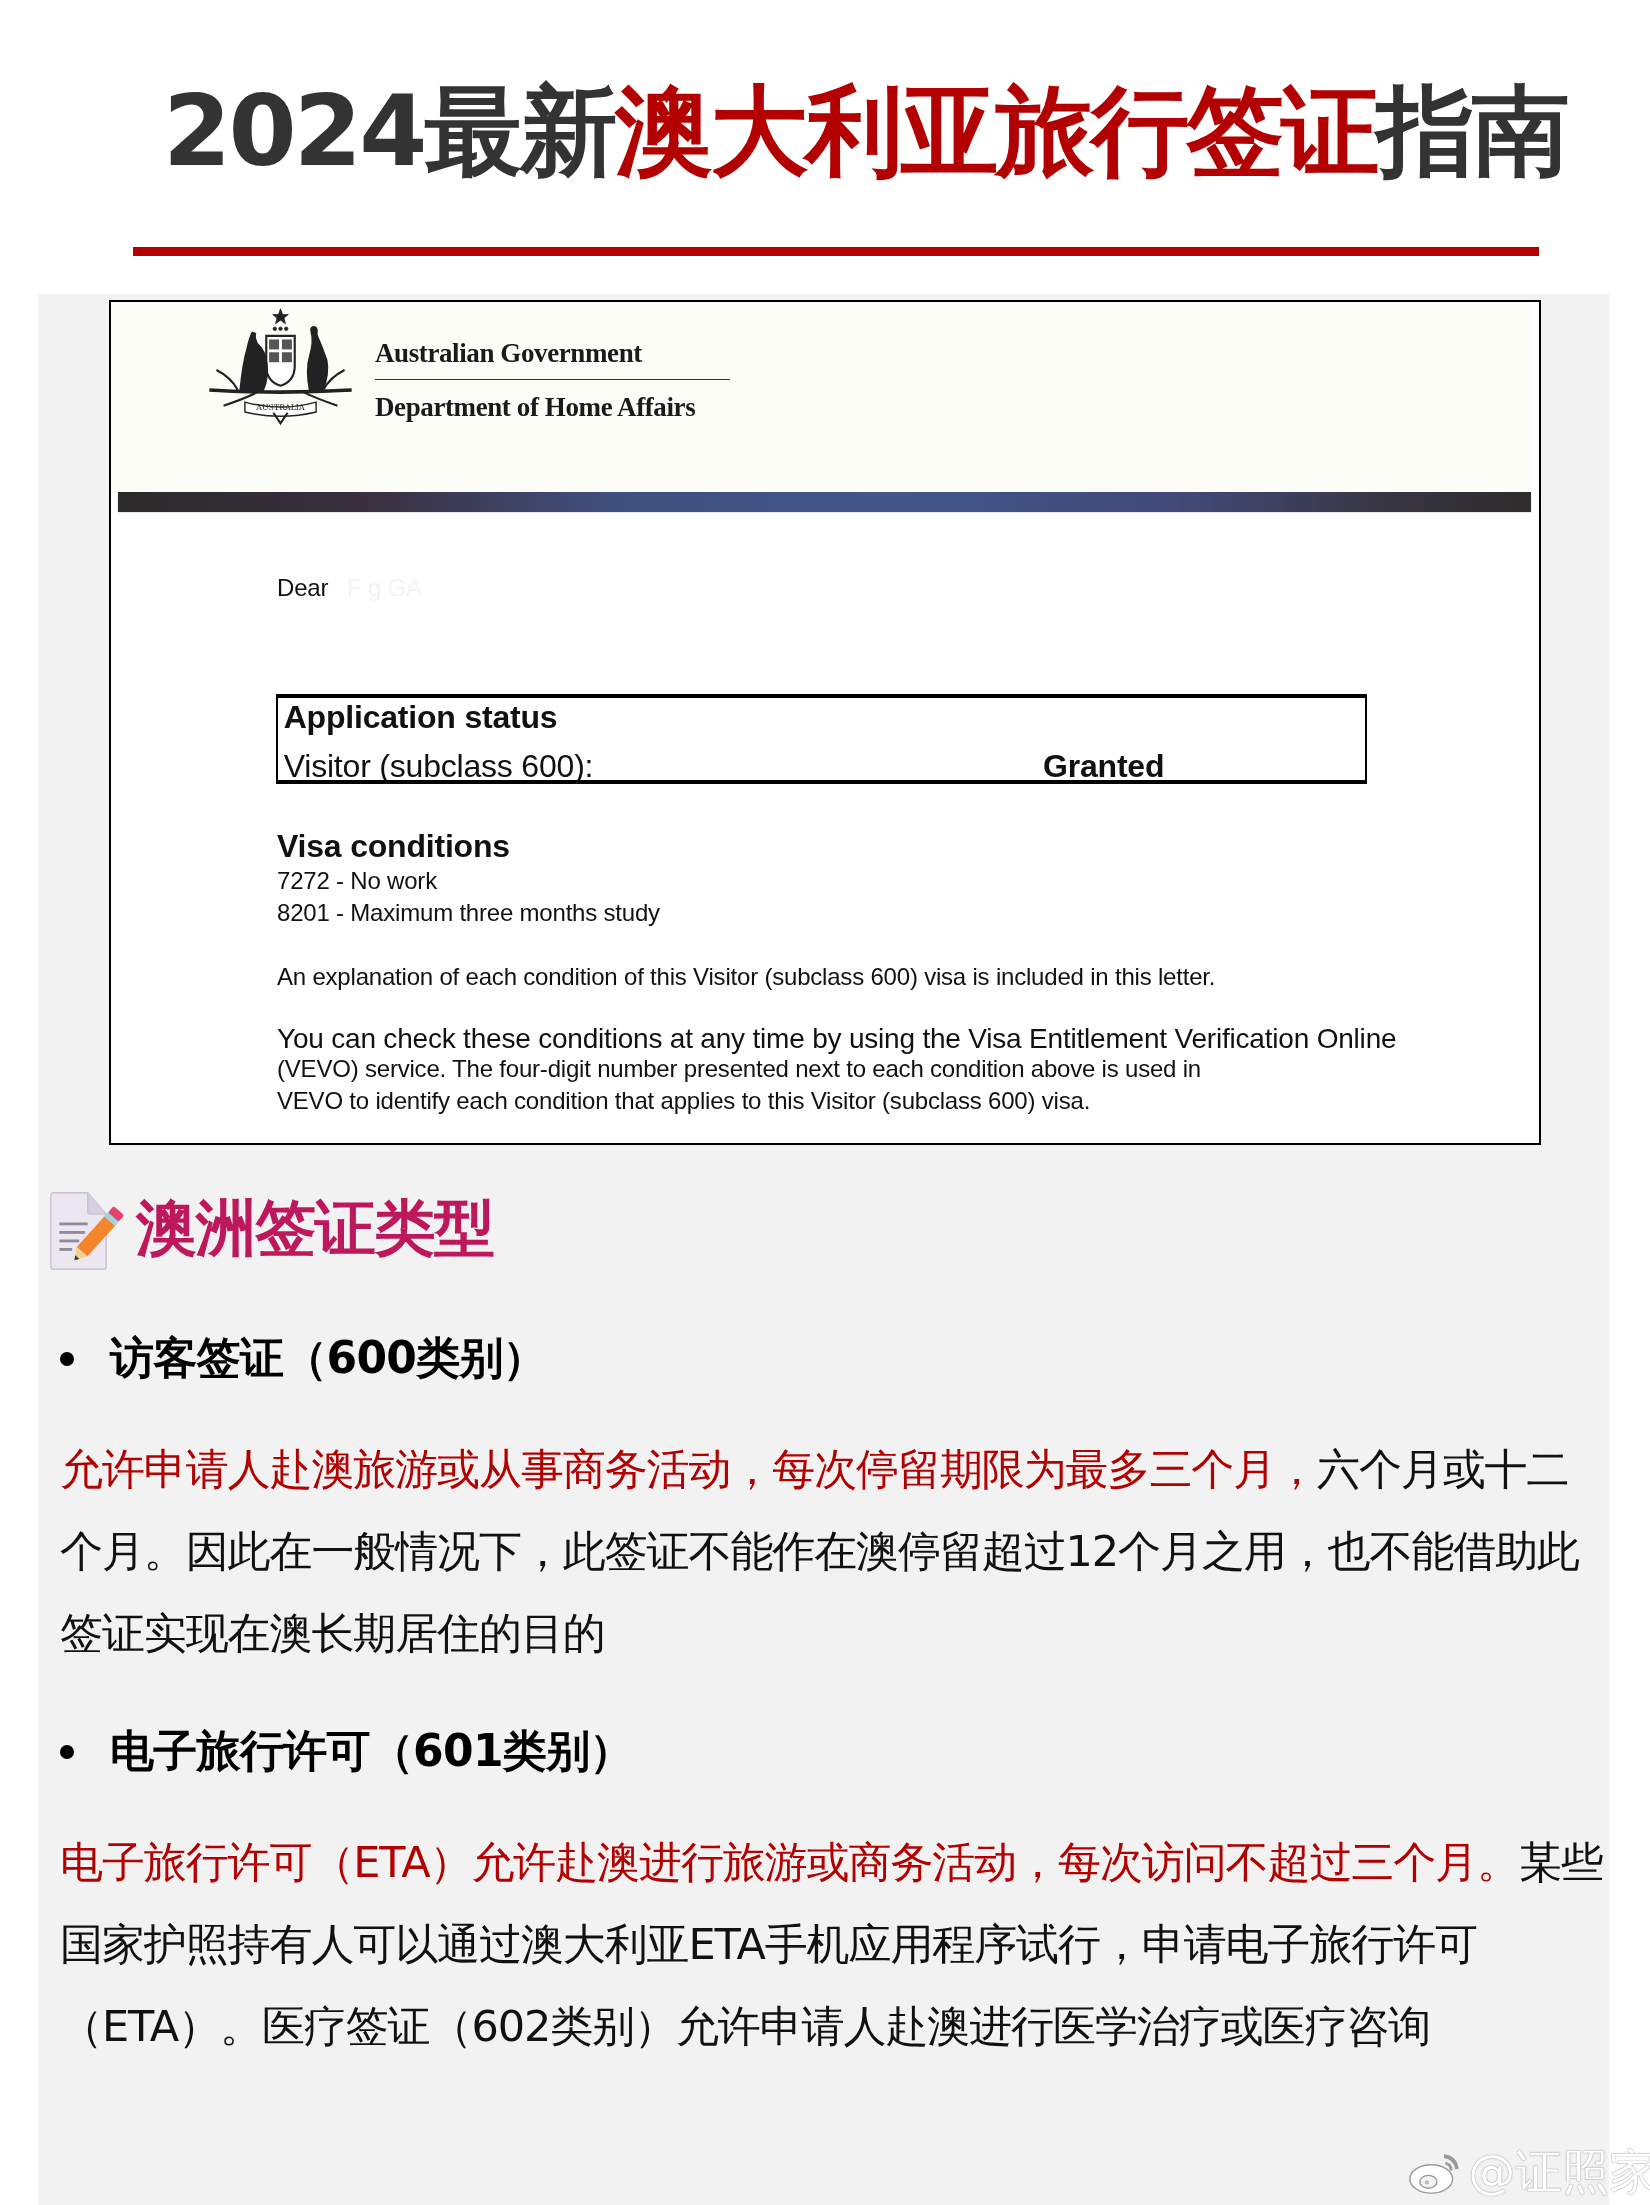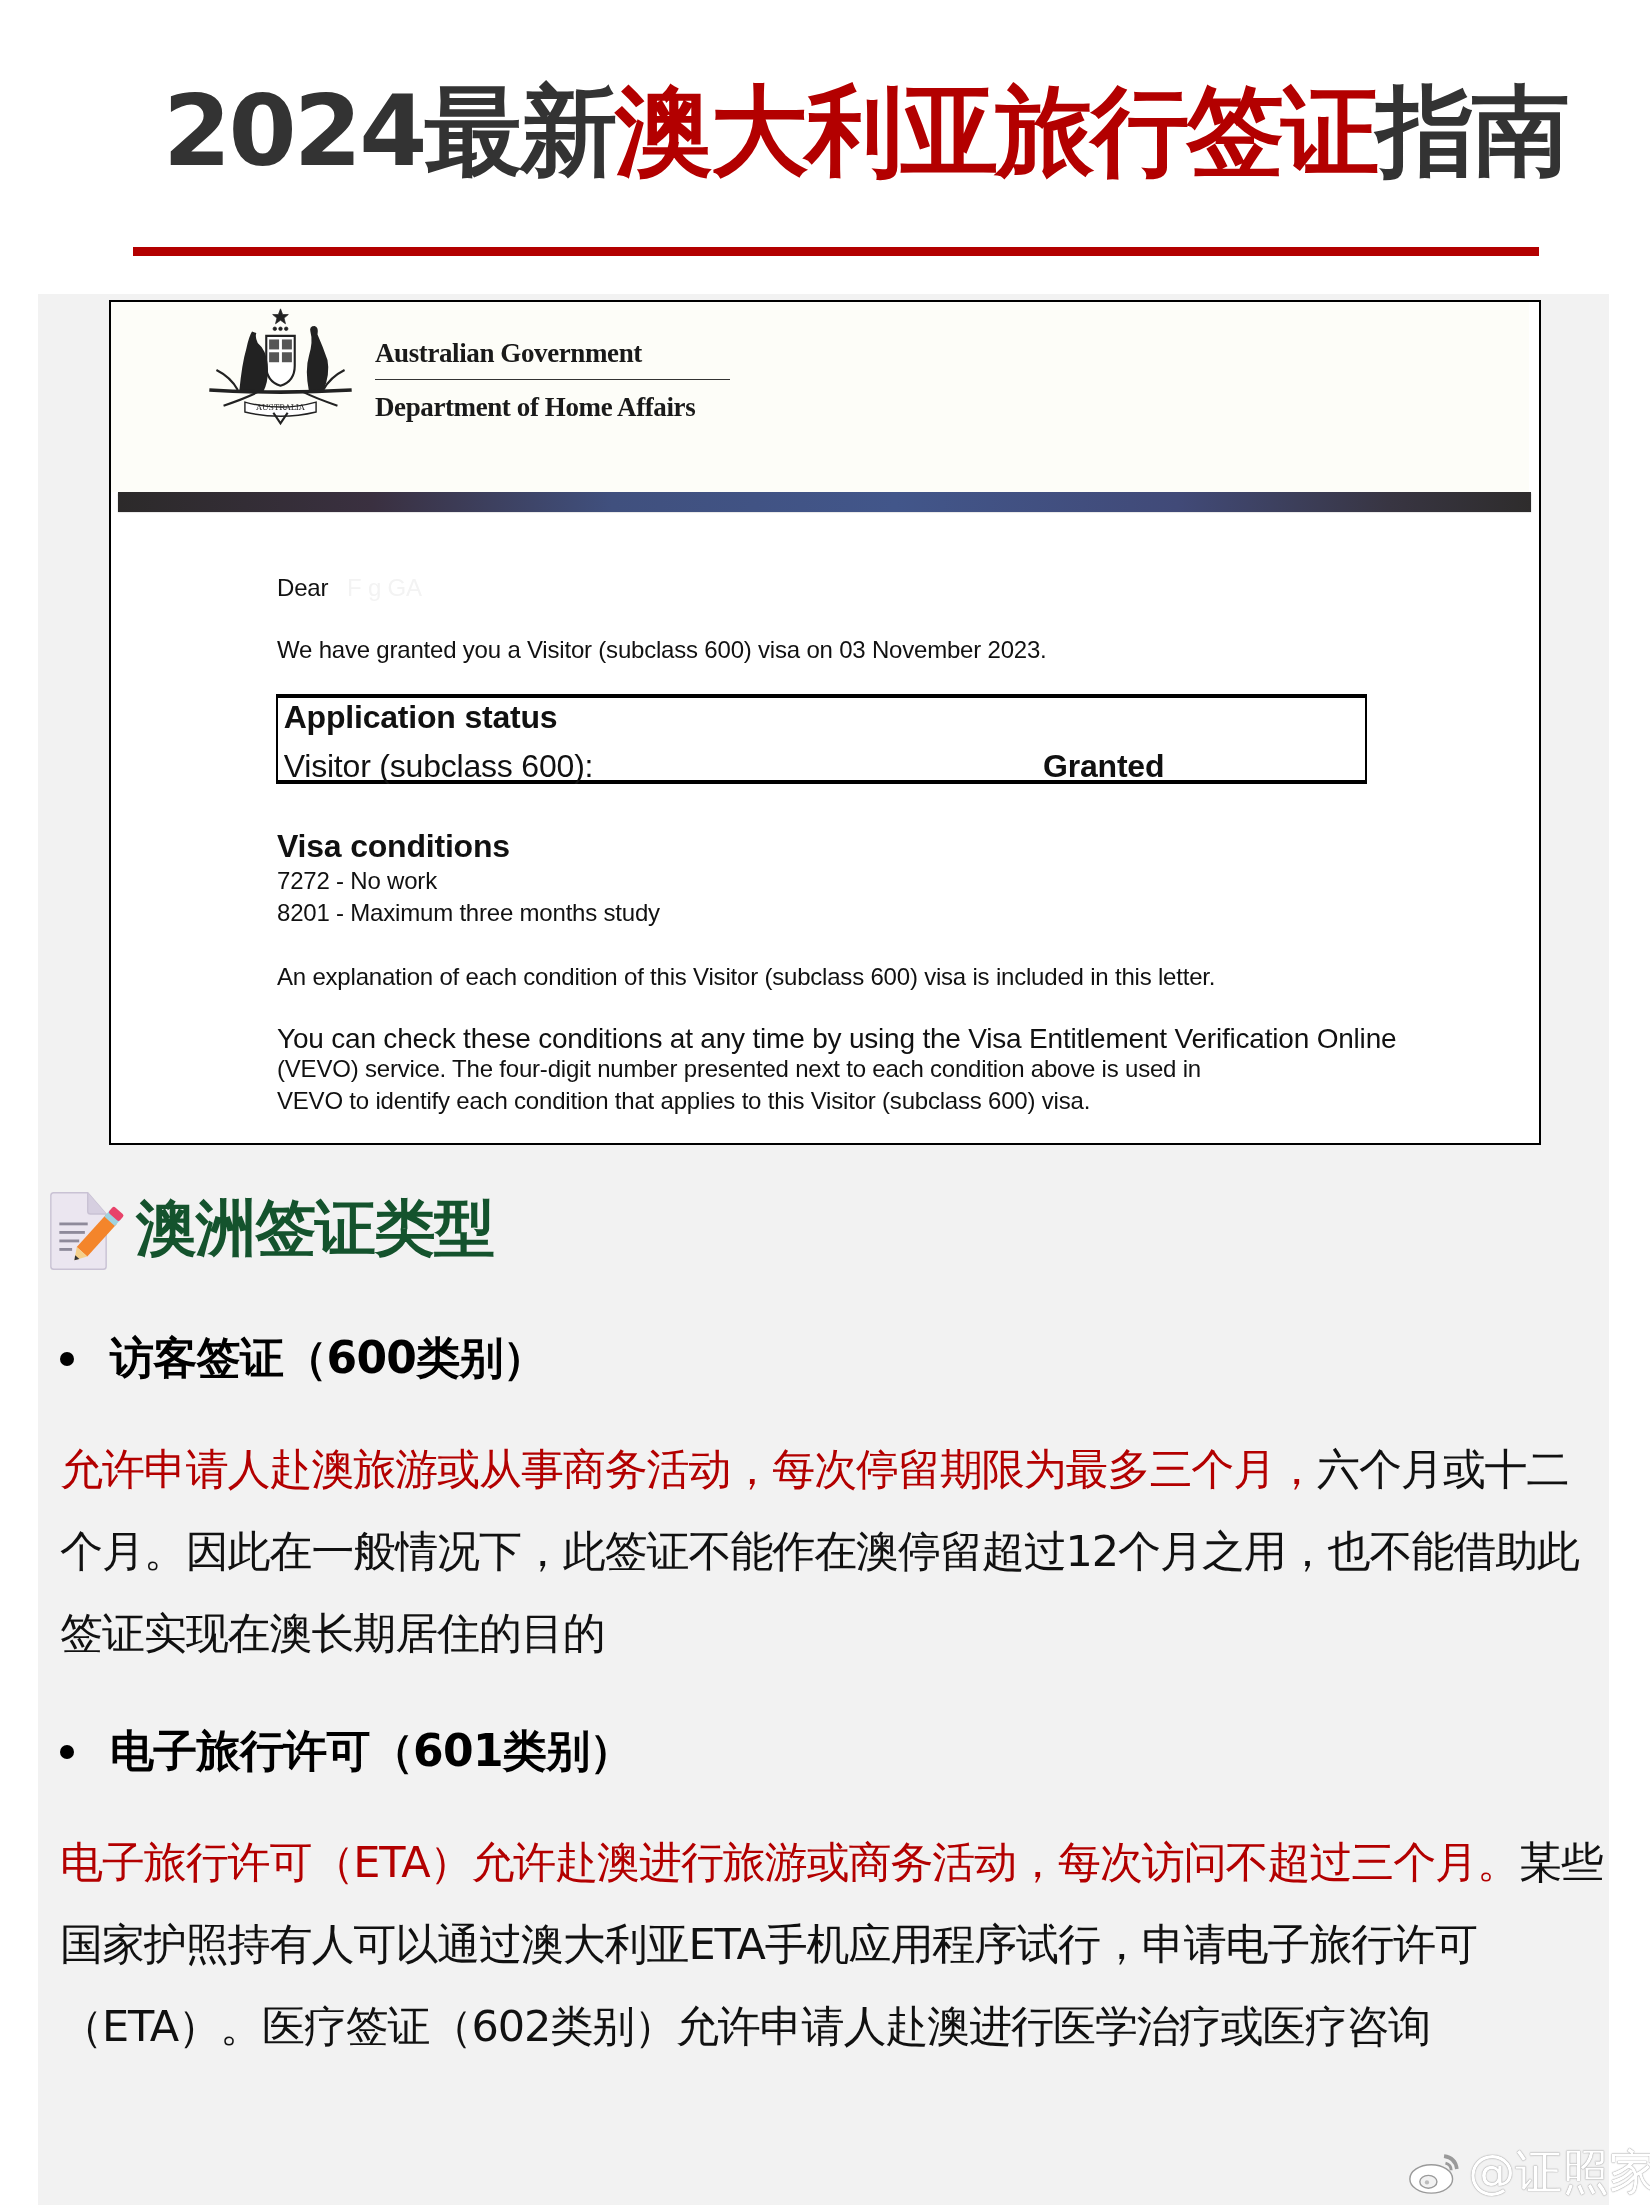--- a/index.html
+++ b/index.html
@@ -62,21 +62,21 @@
   #cond-title { left: 166px; top: 526px; font-size: 32px; font-weight: bold; }
   #cond-1 { left: 166px; top: 565px; font-size: 24px; }
   #cond-2 { left: 166px; top: 597px; font-size: 24px; }
   #vevo-1 { left: 166px; top: 721px; font-size: 28px; }
   #vevo-2 { left: 166px; top: 753px; font-size: 24px; }
   #vevo-3 { left: 166px; top: 785px; font-size: 24px; }
 
   
   #memo-icon { left: 48px; top: 1191px; width: 78px; height: 80px; }
   #section-title {
-    left: 136px; top: 1188px; font-size: 61px; font-weight: bold; color: #14532d;
+    left: 136px; top: 1188px; font-size: 61px; font-weight: bold; color: #be185d;
     white-space: nowrap; letter-spacing: -1.4px;
   }
 
   
   .bullet-dot { width: 14.2px; height: 14.2px; border-radius: 50%; background: #000; }
   .bullet-text { font-size: 44px; font-weight: bold; color: #000; white-space: nowrap; letter-spacing: -0.7px; }
   #b1-dot { left: 60px; top: 1352px; }
   #b1-text { left: 110px; top: 1329px; }
   #b2-dot { left: 60px; top: 1745px; }
   #b2-text { left: 110px; top: 1722px; }
@@ -127,21 +127,20 @@
       </g>
     </svg>
     <div id="gov-name" class="abs gov-text">Australian Government</div>
     <div id="gov-rule" class="abs"></div>
     <div id="gov-dept" class="abs gov-text">Department of Home Affairs</div>
   </div>
   <div id="band" class="abs"></div>
 
   <div id="dear" class="abs ltr">Dear</div>
   <div id="dear-redact" class="abs ltr">F  g GA</div>
-  <div id="granted-line" class="abs ltr">We have granted you a Visitor (subclass 600) visa on 03 November 2023.</div>
 
   <div id="status-box" class="abs">
     <div id="status-title" class="abs ltr">Application status</div>
     <div id="status-label" class="abs ltr">Visitor (subclass 600):</div>
     <div id="status-value" class="abs ltr">Granted</div>
   </div>
 
   <div id="cond-title" class="abs ltr">Visa conditions</div>
   <div id="cond-1" class="abs ltr">7272 - No work</div>
   <div id="cond-2" class="abs ltr">8201 - Maximum three months study</div>

